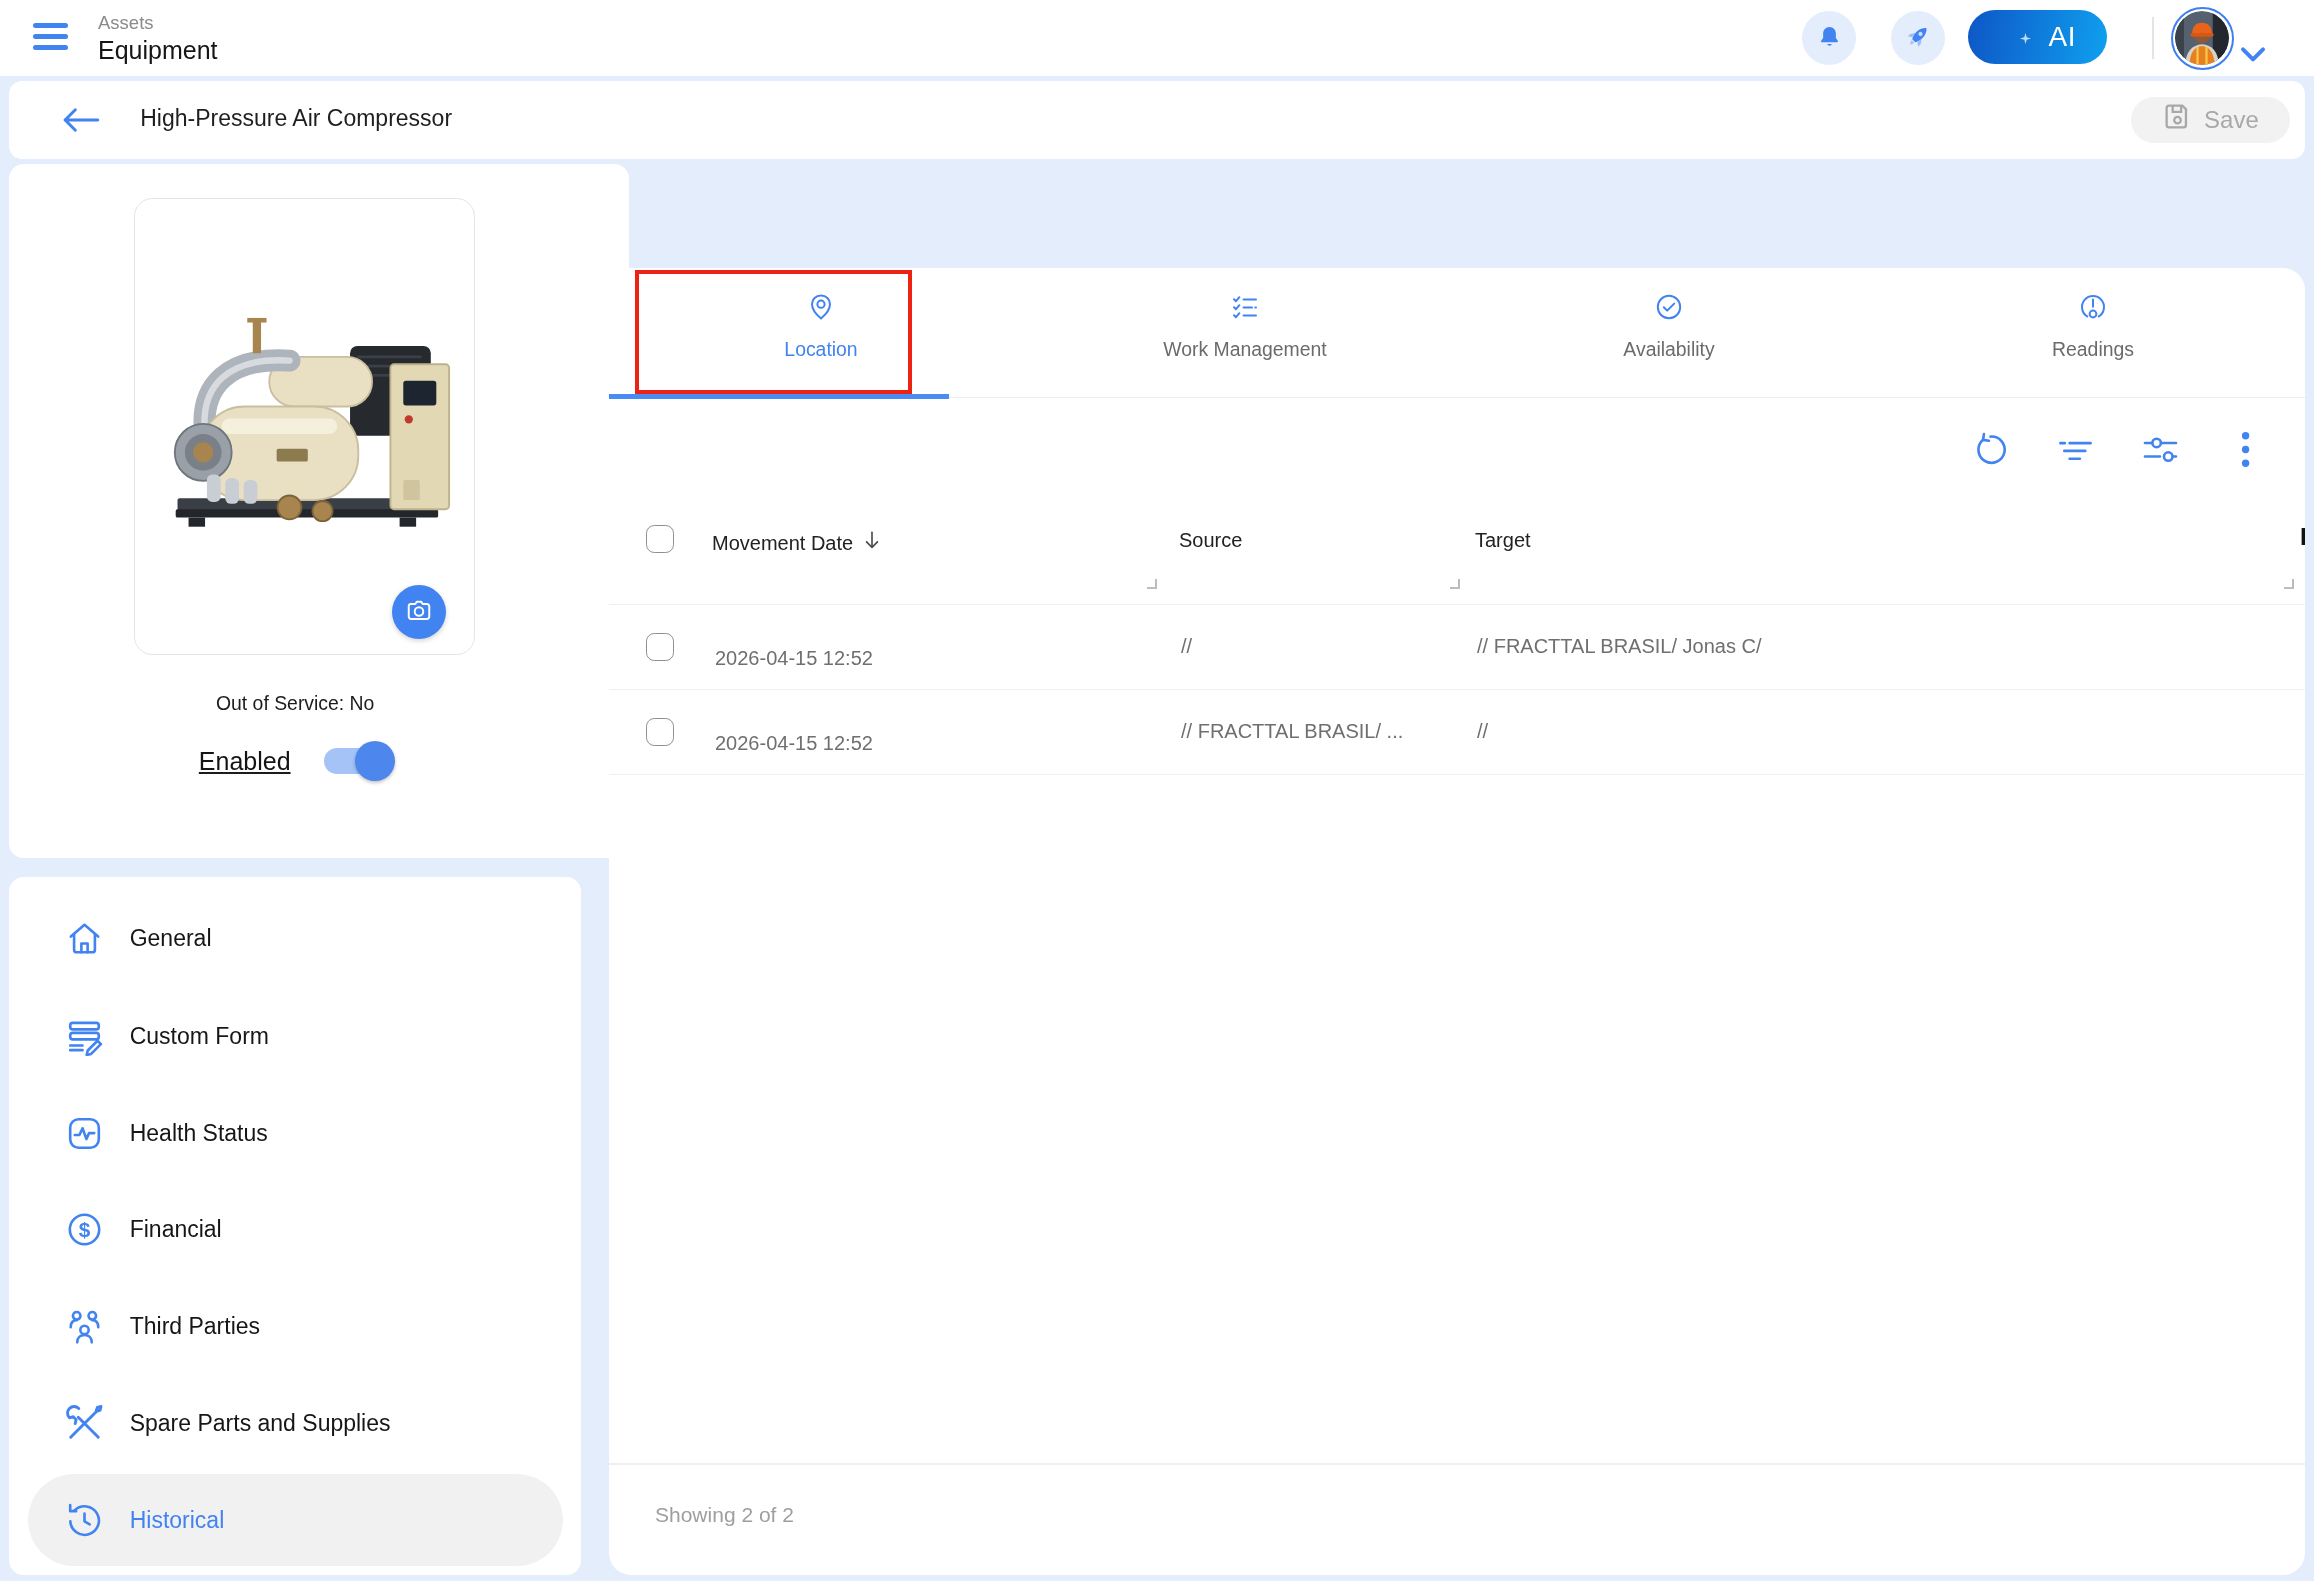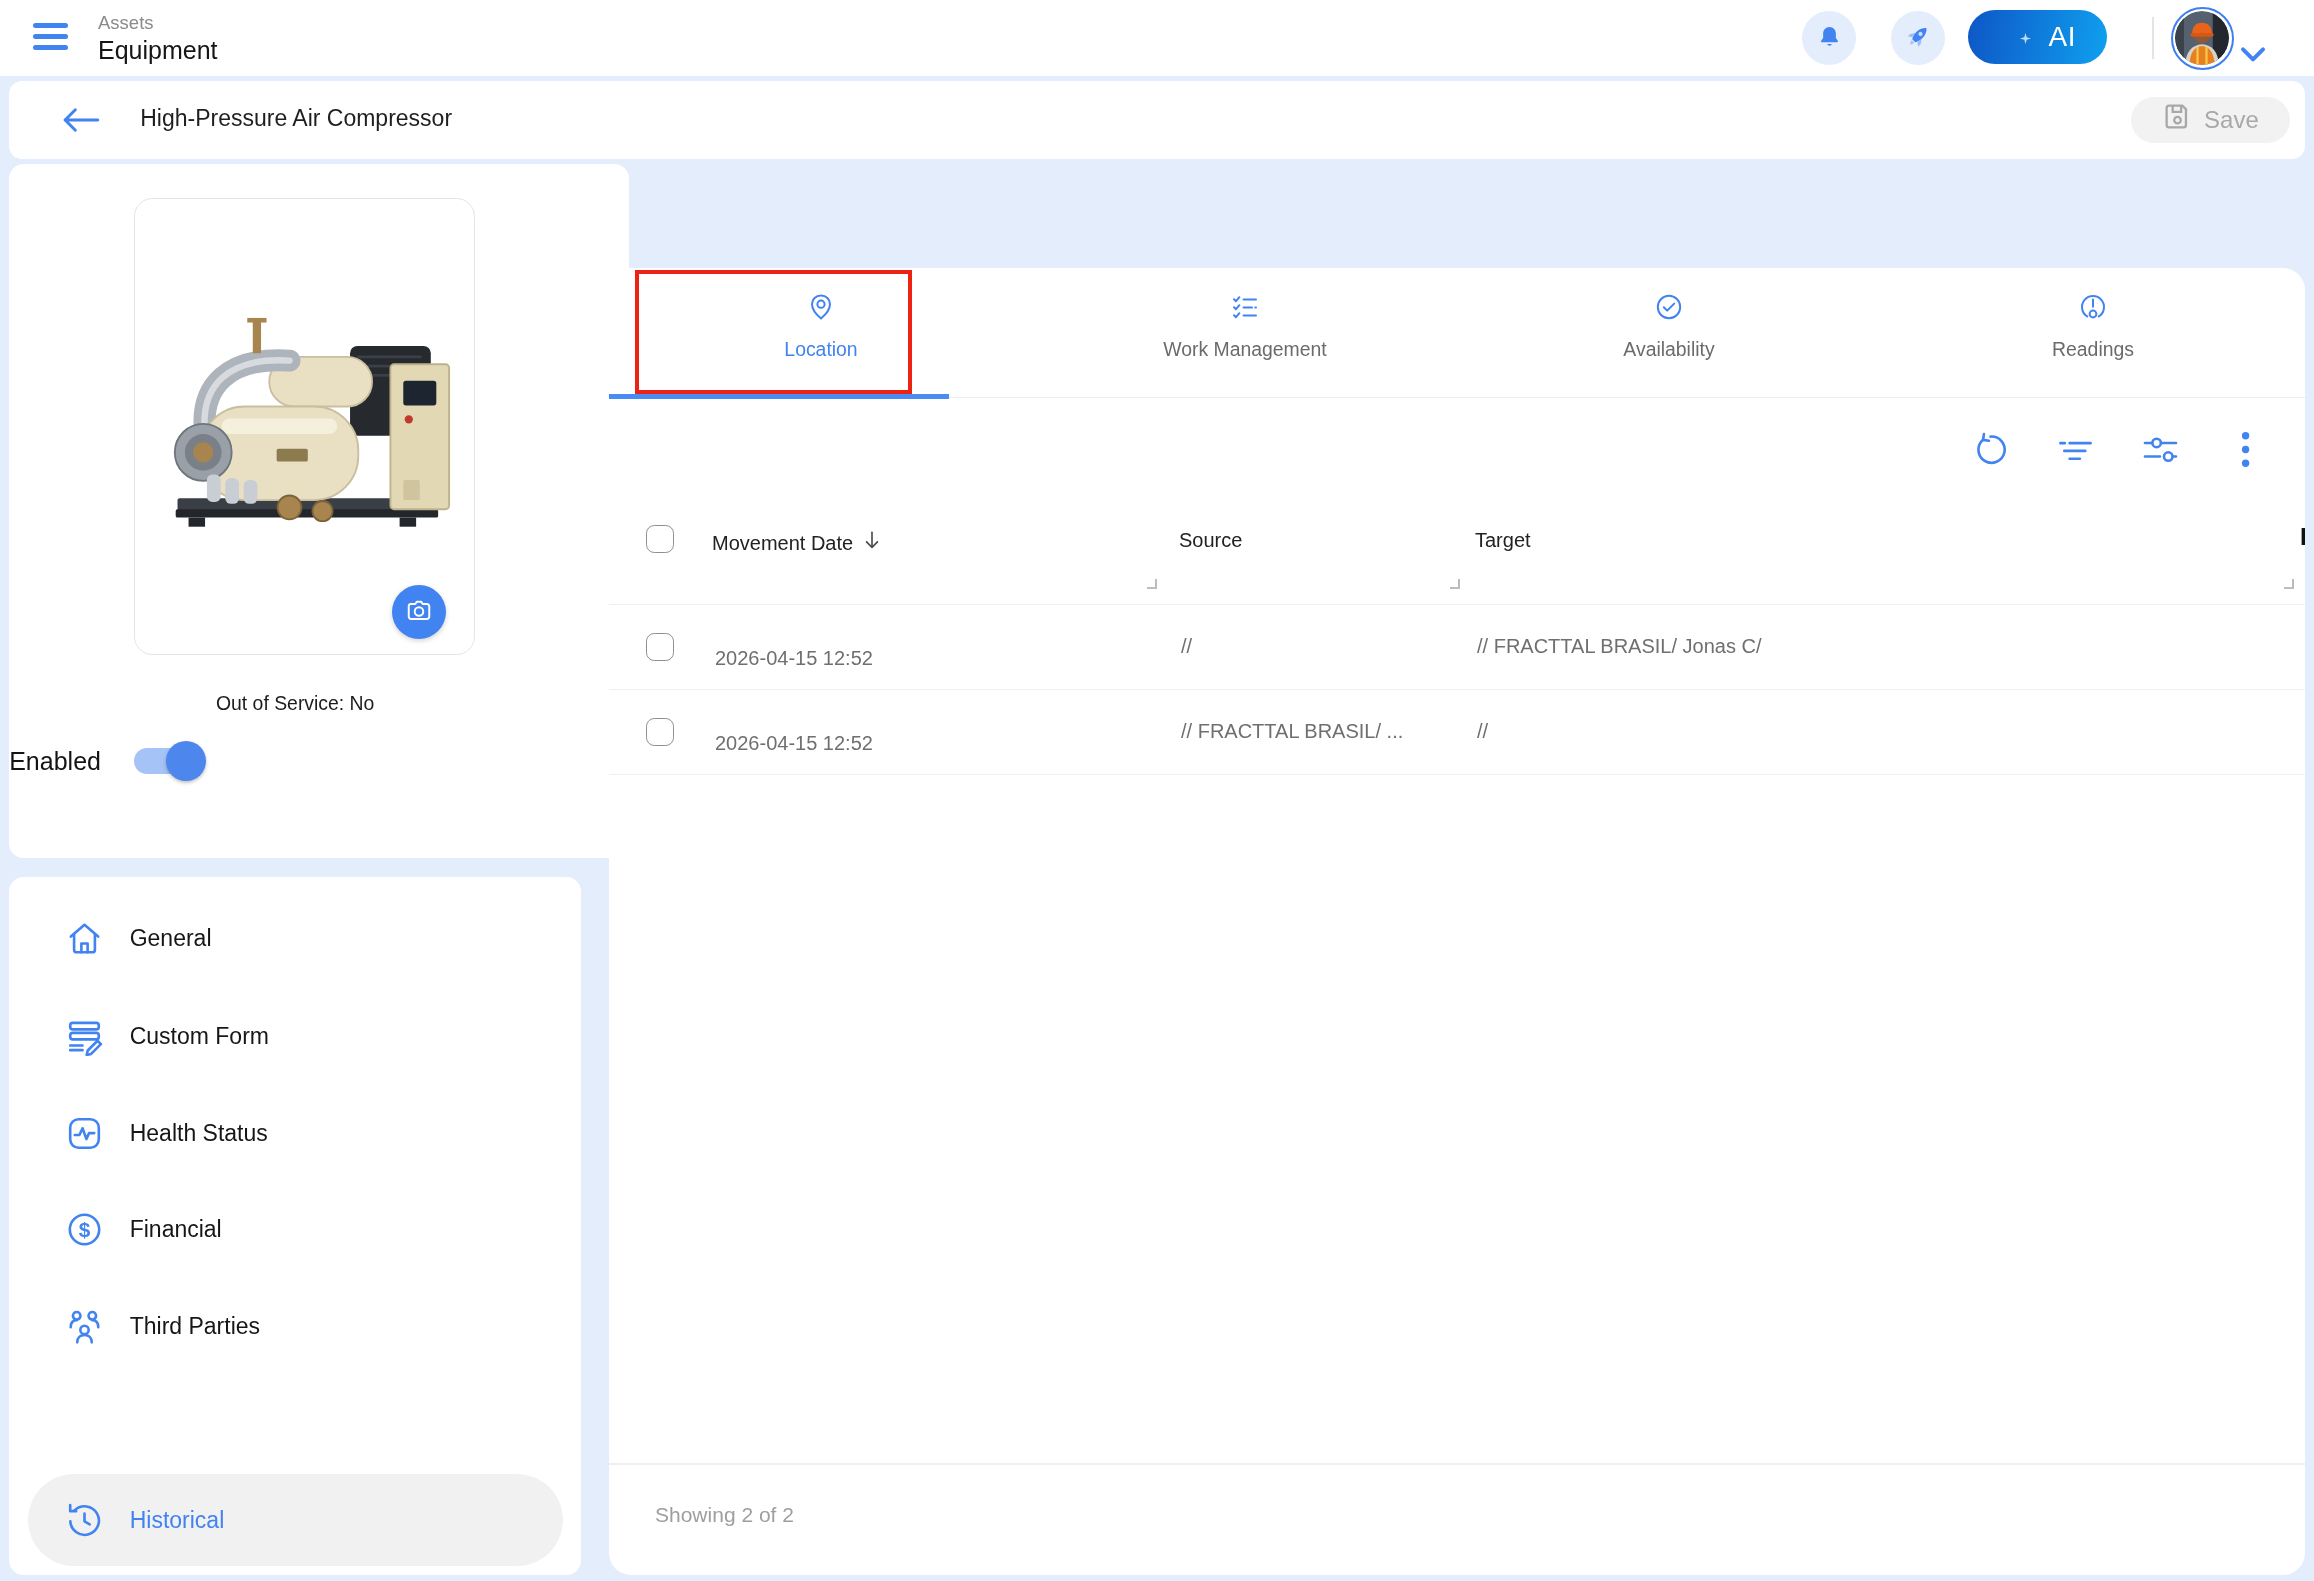--- a/index.html
+++ b/index.html
@@ -40,21 +40,21 @@
     background:#F2F2F2; display:flex; align-items:center; justify-content:center; gap:12px;
     color:#A8A8A8; font-size:24px; cursor:default; }
 
   
   .asset-card { position:absolute; left:9.2px; top:164px; width:620px; height:694px; background:#fff; border-radius:14.8px; }
   .photo-frame { position:absolute; left:125px; top:34px; width:341px; height:457px; border:1.8px solid #E5E5E5; border-radius:18.5px; background:#fff; }
   .photo-frame .machine { position:absolute; left:14.8px; top:55px; width:312px; height:305px; }
   .camera-btn { position:absolute; left:257px; top:386px; width:54px; height:54px; border-radius:50%; background:#4183F0;
     display:flex; align-items:center; justify-content:center; box-shadow:0 1.8px 5.5px rgba(0,0,0,.18); }
   .oos-label { position:absolute; left:0; top:528px; width:572px; text-align:center; font-size:19.4px; color:#1C1C1E; }
-  .enabled-row { position:absolute; left:0; top:570px; width:572px; height:55px; display:flex; align-items:center; gap:33px; }
+  .enabled-row { position:absolute; left:0; top:570px; width:572px; height:55px; display:flex; align-items:center; justify-content:center; gap:33px;text-decoration:underline; }
   .enabled-label { font-size:25px; color:#141414; }
   .toggle { position:relative; width:68px; height:28px; cursor:pointer; }
   .toggle .track { position:absolute; left:0; top:0.9px; width:68px; height:26px; border-radius:14px; background:#A5C3F6; }
   .toggle .thumb { position:absolute; right:-3.7px; top:-6.5px; width:40px; height:40px; border-radius:50%; background:#4D86EC; box-shadow:0 1.8px 3.7px rgba(0,0,0,.25); }
 
   
   .side-menu { position:absolute; left:9.2px; top:877px; width:572px; height:698px; background:#fff; border-radius:14.8px; overflow:hidden; }
   .menu-item { position:absolute; left:18.5px; width:535px; height:92px; display:flex; align-items:center; gap:26px;
     padding-left:37px; font-size:23px; color:#161616; border-radius:46px; text-align:right; }
   .menu-item svg { flex:0 0 auto; color:#4183F0; }
@@ -273,20 +273,29 @@
       <svg width="39" height="39" viewBox="0 0 30 30" fill="none" stroke="currentColor" stroke-width="2" stroke-linecap="round" stroke-linejoin="round">
           <circle cx="9" cy="6.8" r="2.9"></circle>
           <path d="M4.4 15.5c0-3.8 2-5.3 4.6-5.3"></path>
           <circle cx="21" cy="6.8" r="2.9"></circle>
           <path d="M25.6 15.5c0-3.8-2-5.3-4.6-5.3"></path>
           <circle cx="15" cy="17.6" r="3.2"></circle>
           <path d="M9.4 27.2c0-3.6 2.4-5.7 5.6-5.7s5.6 2.1 5.6 5.7"></path>
         </svg>
       <span>Third Parties</span>
     </button>
+    <button class="menu-item" style="top:500px">
+      <svg width="39" height="39" viewBox="0 0 30 30" fill="none" stroke="currentColor" stroke-width="2.2" stroke-linecap="round" stroke-linejoin="round">
+          <path d="M10.6 3.4a5 5 0 0 0-7.2 7.2l2.9-.8 2.3 2.3-.8 2.9"></path>
+          <path d="M10.2 10.2 25.6 25.6"></path>
+          <path d="M4.4 25.6 19.8 10.2"></path>
+          <path d="M20.2 9.8 24.4 5.6l2.6-.9.7-2.8-2.8.7-.9 2.6"></path>
+        </svg>
+      <span>Spare Parts and Supplies</span>
+    </button>
     <button class="menu-item active" style="top:597px">
       <svg width="39" height="39" viewBox="0 0 30 30" fill="none" stroke="currentColor" stroke-width="2" stroke-linecap="round" stroke-linejoin="round">
           <path d="M7.4 7.2A11 11 0 1 1 4.1 15.6"></path>
           <path d="M4 3.2v4.6h4.6"></path>
           <path d="M15 9.6v6l4 2.3"></path>
         </svg>
       <span>Historical</span>
     </button>
   </nav>
 

